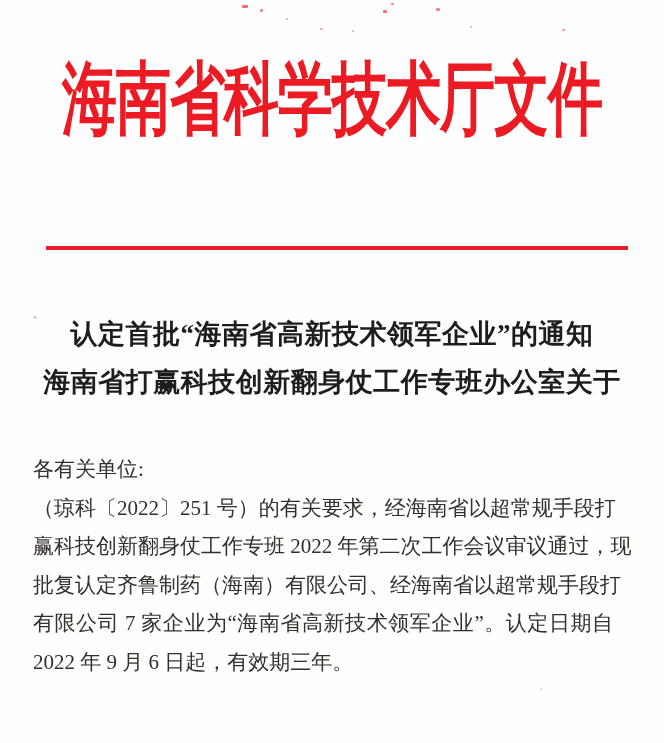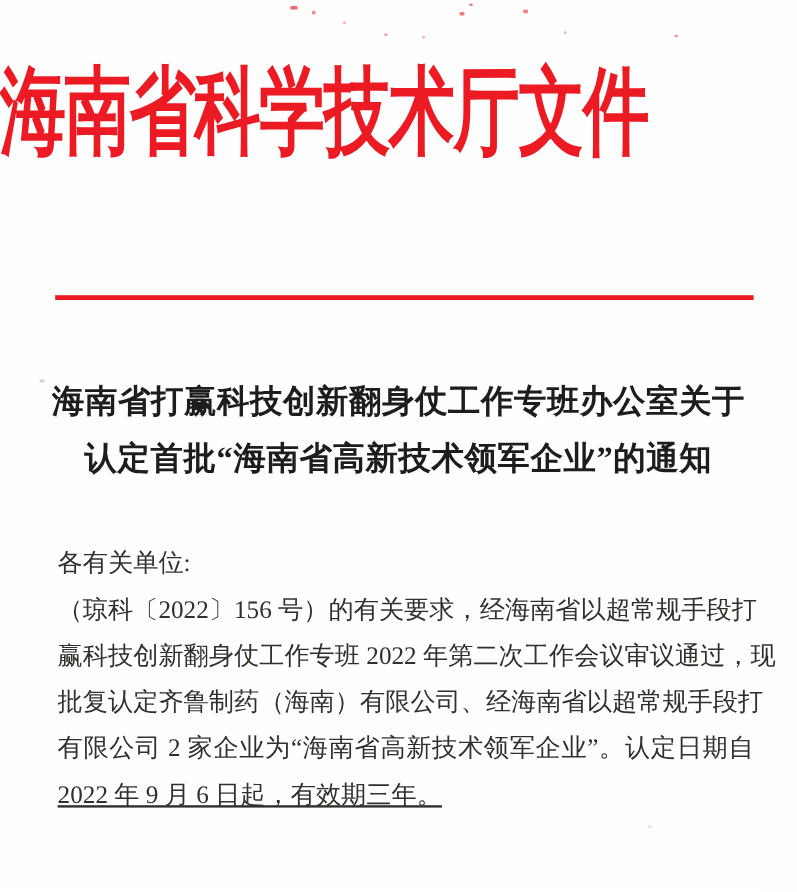--- a/index.html
+++ b/index.html
@@ -21,23 +21,22 @@
   }
 
   
   .agency-title {
     position: absolute;
     top: 50px;
     left: 0;
     right: 0;
     height: 100px;
     line-height: 100px;
-    text-align: left;
+    text-align: center;
     white-space: nowrap;
-    font-family: Liberation Mono, monospace;
   }
   .agency-title .stretch {
     display: inline-block;
     font-size: 55px;
     font-weight: 900;
     letter-spacing: -1px;
     color: var(--accent-red);
     transform: scaleY(1.45);
     transform-origin: 50% 50%;
   }
@@ -76,36 +75,35 @@
     font-weight: bold;
     line-height: 48px;
     letter-spacing: 0.5px;
     color: var(--title-black);
   }
 
   
   .body-text {
     position: absolute;
     top: 450px;
-    left: 48px;
+    left: 33px;
     width: 580px;
     font-size: 21px;
     line-height: 38.5px;
     color: var(--body-black);
   }
   .para-line {
     text-align: justify;
     text-align-last: justify;
     white-space: nowrap;
   }
   .para-line.indent { text-indent: 2em; }
   .para-line.last {
     text-align: center;
     text-align-last: left;
-    text-decoration: underline;
   }
   .salutation { text-align: left; }
 
   
   .speck {
     position: absolute;
     background: var(--accent-red);
     border-radius: 1px;
   }
   .speck.gray { background: #8a8a8a; }
@@ -129,26 +127,26 @@
   <div class="speck gray" style="left:540px;top:688px;width:3px;height:2px;opacity:.25"></div>
 
   <h1 class="agency-title">
     <span class="stretch">海南省科学技术厅文件</span>
   </h1>
 
 
   <div class="red-line"></div>
 
   <div class="doc-title">
+    <div>认定首批“海南省高新技术领军企业”的通知</div>
     <div>海南省打赢科技创新翻身仗工作专班办公室关于</div>
-    <div>认定首批“海南省高新技术领军企业”的通知</div>
   </div>
 
   <div class="body-text">
     <div class="salutation">各有关单位:</div>
-    <div class="para-line">（琼科〔2022〕156 号）的有关要求，经海南省以超常规手段打</div>
+    <div class="para-line">（琼科〔2022〕251 号）的有关要求，经海南省以超常规手段打</div>
     <div class="para-line">赢科技创新翻身仗工作专班 2022 年第二次工作会议审议通过，现</div>
     <div class="para-line">批复认定齐鲁制药（海南）有限公司、经海南省以超常规手段打</div>
-    <div class="para-line">有限公司 2 家企业为“海南省高新技术领军企业”。认定日期自</div>
+    <div class="para-line">有限公司 7 家企业为“海南省高新技术领军企业”。认定日期自</div>
     <div class="para-line last">2022 年 9 月 6 日起，有效期三年。</div>
   </div>
 
 </div>
 
 </body></html>

